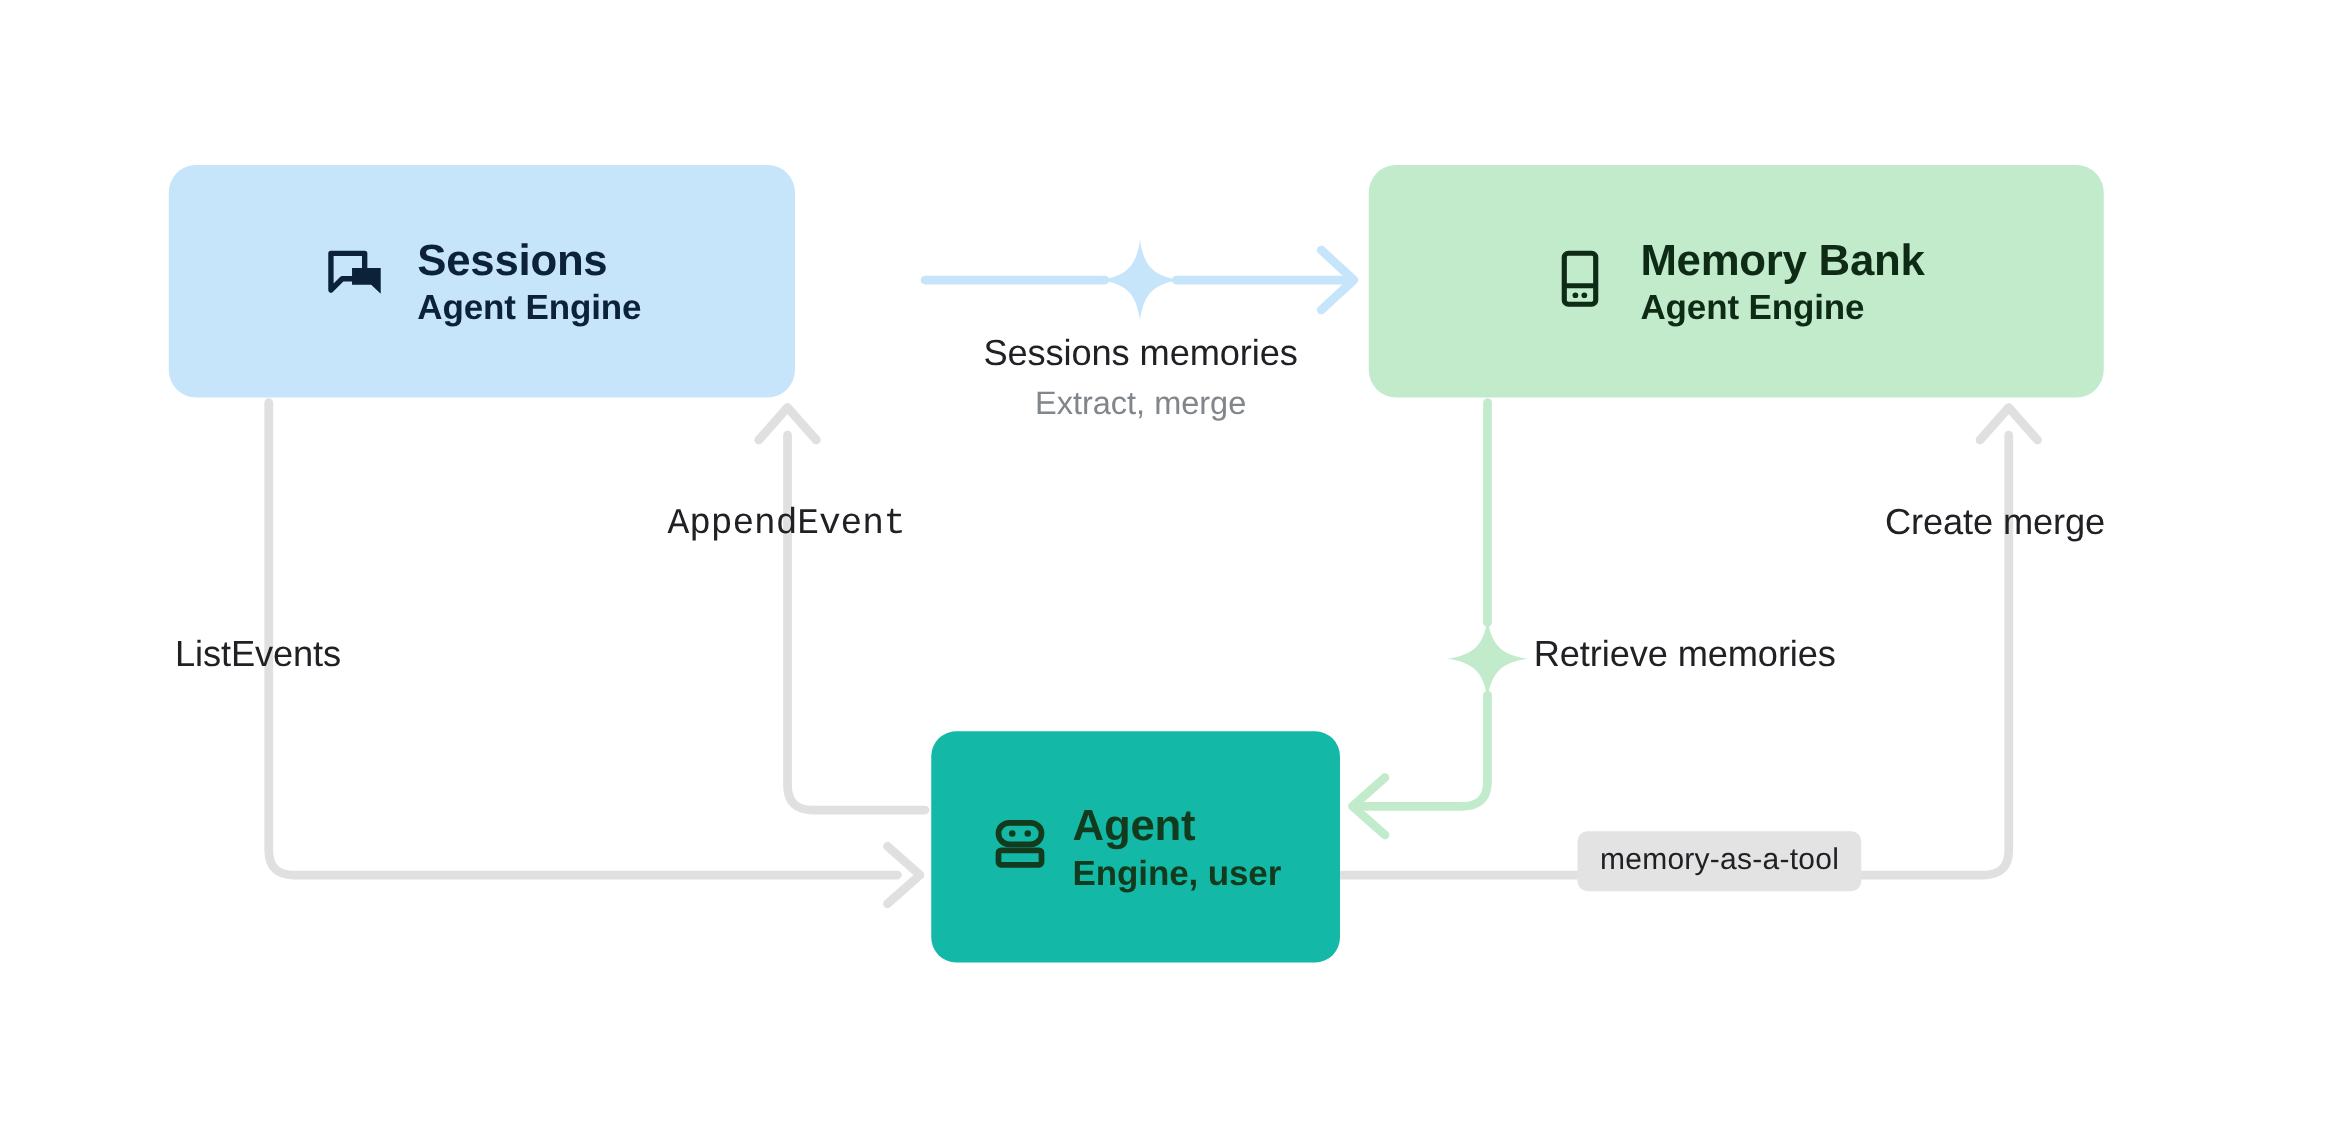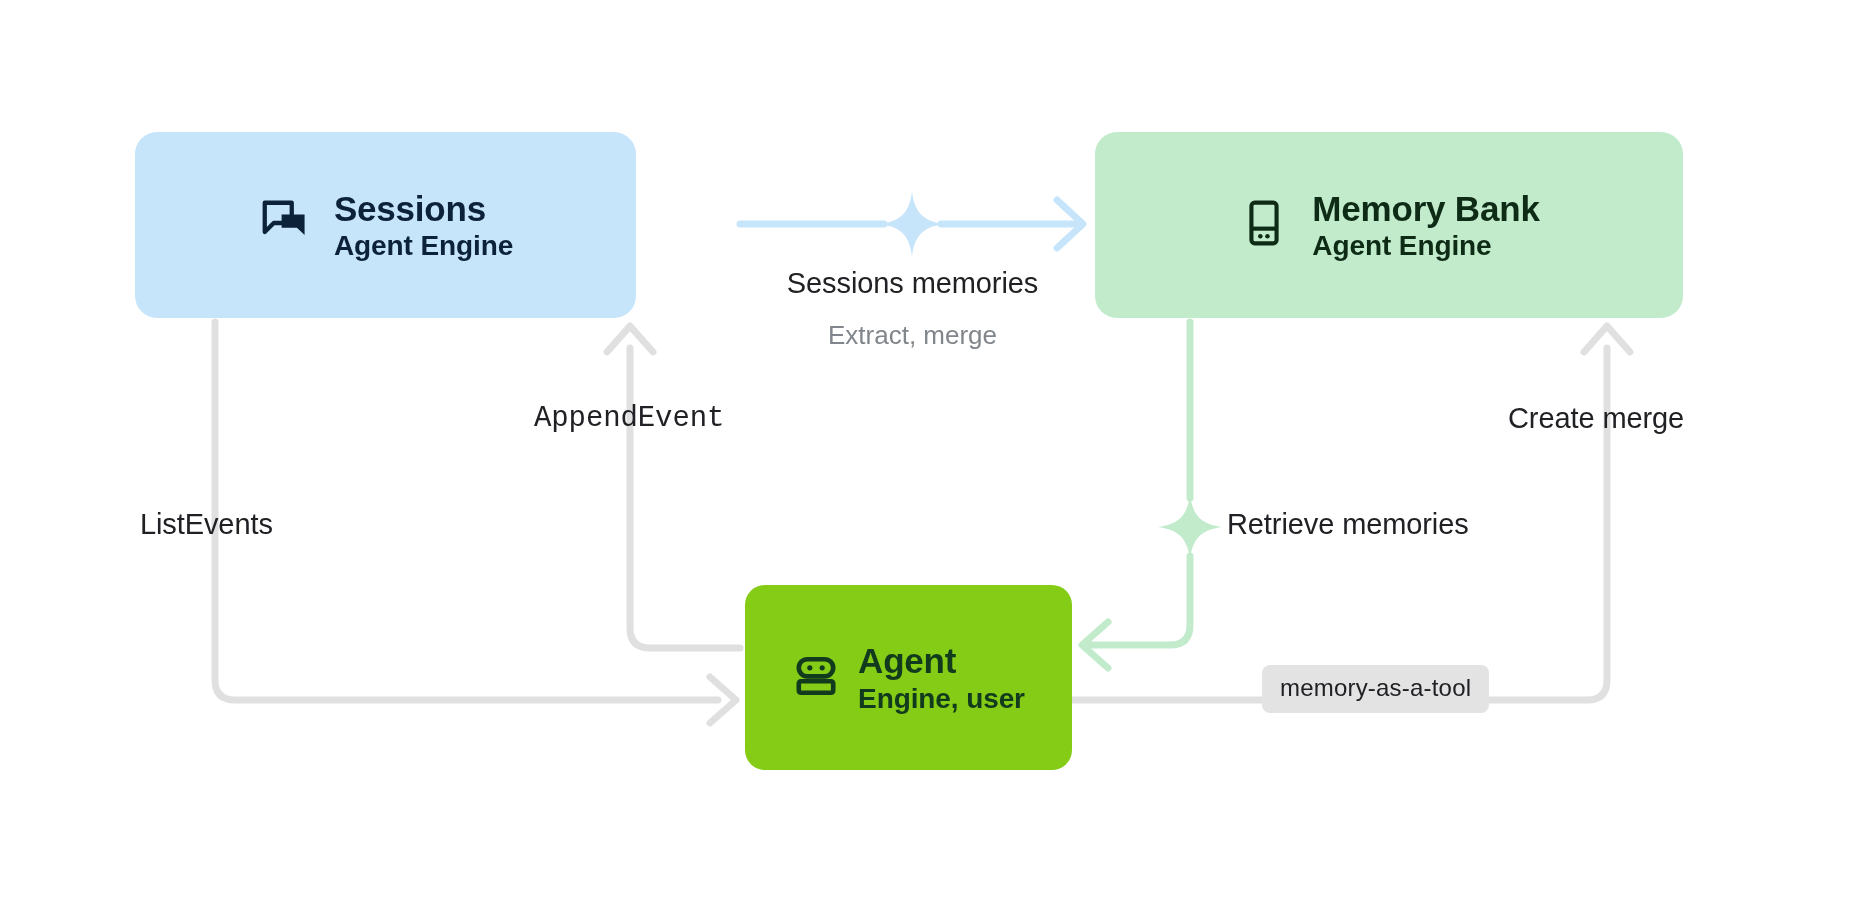--- a/index.html
+++ b/index.html
@@ -64,21 +64,21 @@
   #node-sessions .node-title, #node-sessions .node-sub { color: #0b2239; }
 
   #node-memorybank {
     left: 1095px; top: 132px; width: 588px; height: 186px;
     background: #c2ebcc;
   }
   #node-memorybank .node-title, #node-memorybank .node-sub { color: #0e2b16; }
 
   #node-agent {
     left: 745px; top: 585px; width: 327px; height: 185px;
-    background: #84cc16;
+    background: #14b8a6;
     border-radius: 20px;
     gap: 18px;
   }
   #node-agent .node-title, #node-agent .node-sub { color: #123a1d; }
 
   
   .edge-label {
     position: absolute;
     white-space: nowrap;
     color: #202124;
@@ -89,21 +89,21 @@
     letter-spacing: -0.1px;
     color: #202124;
     display: block;
   }
   .edge-label .lbl-sub {
     font-size: 26px;
     font-weight: 400;
     color: #80868b;
     display: block;
     text-align: center;
-    margin-top: 20px;
+    margin-top: 7px;
   }
 
   #label-generate {
     left: 770px; top: 267px; width: 285px; text-align: center;
   }
   #label-appendevent { left: 534px; top: 402px; font-family: Liberation Mono, monospace; }
   #label-listevents  { left: 140px; top: 508px; }
   #label-creatememory{ left: 1508px; top: 402px; }
   #label-retrieve    { left: 1227px; top: 508px; }
 

